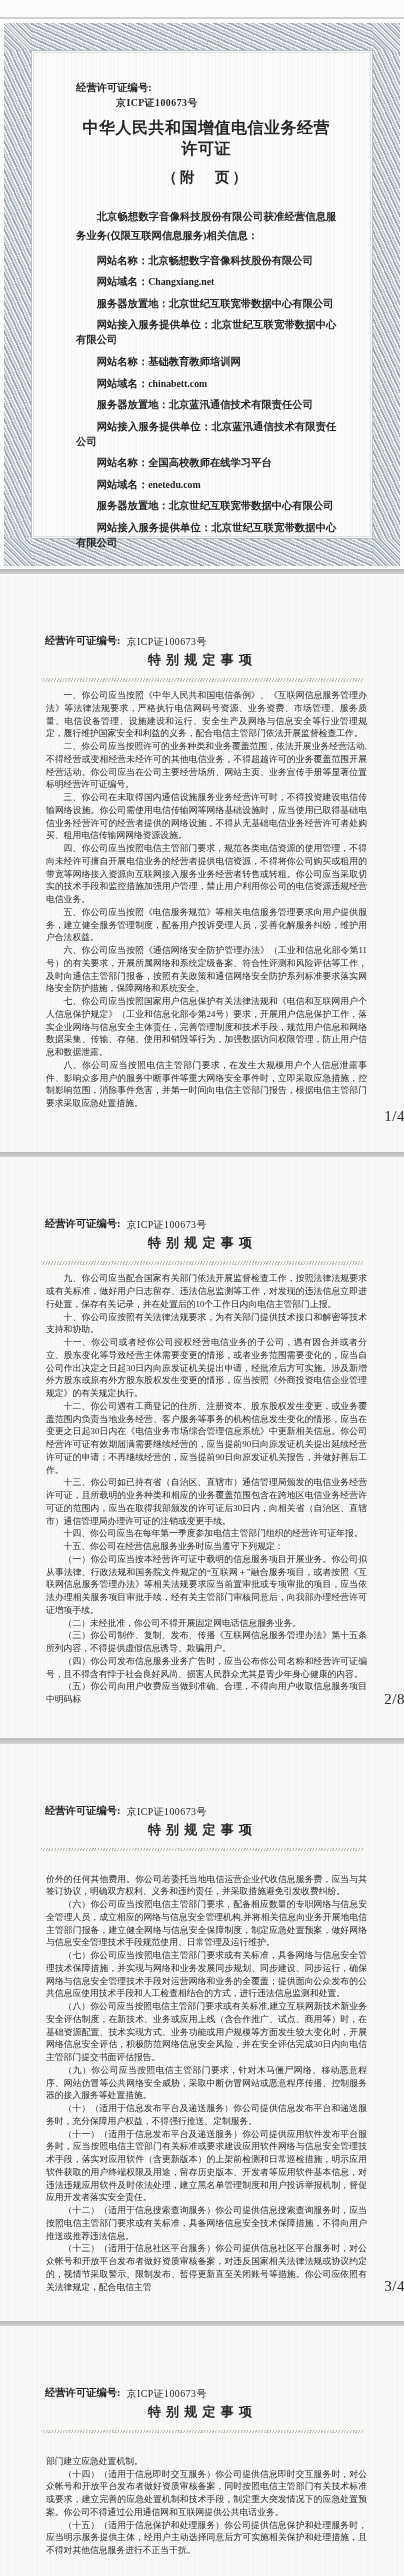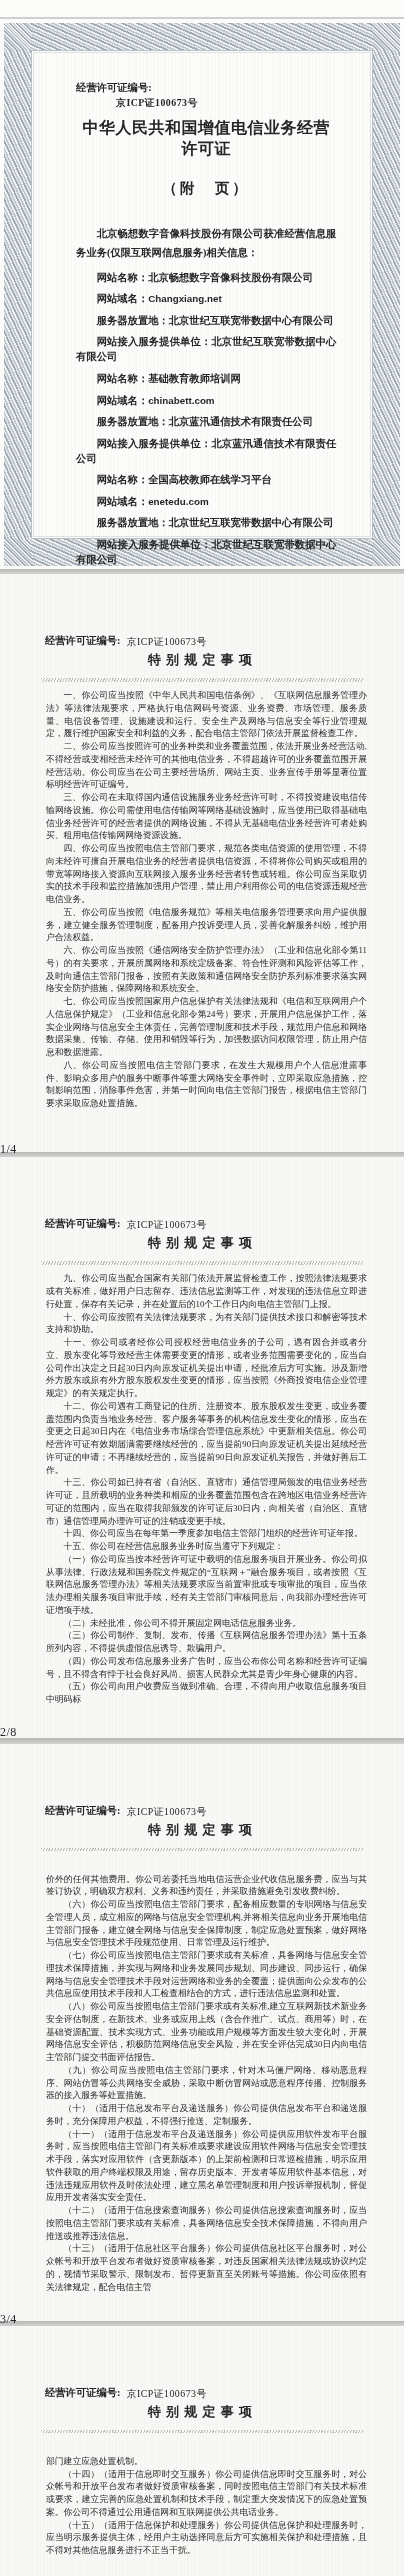--- a/index.html
+++ b/index.html
@@ -19,41 +19,41 @@
     border-image:repeating-linear-gradient(45deg,#a2abb3 0 2.6px,#e4e7e9 2.6px 4.6px,#bcc3c9 4.6px 6.7px,#eef0f1 6.7px 9.3px) 52;
     background:
       repeating-linear-gradient(90deg,rgba(0,0,0,0.015) 0 1.5px,rgba(255,255,255,0) 1.5px 3.6px),
       #fcfcfb;
   }
   .cert-inner{position:absolute;inset:0;border:1px solid #b9c0c6;outline:0.5px solid #dde1e4;outline-offset:-3.1px;}
   .cert-content{position:absolute;top:31px;left:45px;right:37px;font-weight:600;}
   .cert-lic{font-size:10.3px;}
   .cert-lic .lic-no{display:block;margin:2.1px 0 0 40px;font-size:9.8px;letter-spacing:0.5px;}
   .cert-title{margin-top:8.2px;text-align:center;font-size:16px;font-weight:700;letter-spacing:0.5px;}
-  .cert-sub{margin-top:19px;text-align:center;font-size:14.4px;font-weight:700;letter-spacing:3.1px;}
-  .cert-intro{margin-top:27px;font-size:10.3px;line-height:1.8;text-align:justify;text-indent:2em;}
+  .cert-sub{margin-top:8px;text-align:center;font-size:14.4px;font-weight:700;letter-spacing:3.1px;}
+  .cert-intro{margin-top:21px;font-size:10.3px;line-height:1.8;text-align:justify;text-indent:2em;}
   .cert-fields{margin-top:8.2px;}
   .field-row{font-size:10.3px;line-height:1.45;margin-top:6.7px;text-align:justify;text-indent:2em;}
-  .field-row .v.mono{font-family:Liberation Sans, sans-serif;font-size:9.8px;font-weight:600;}
+  .field-row .v.mono{font-family:Liberation Serif, serif;font-size:9.8px;font-weight:600;}
   
   .sheet{position:relative;
     background:
       repeating-linear-gradient(90deg,rgba(0,0,0,0.013) 0 1.5px,rgba(255,255,255,0) 1.5px 3.6px),
       #f8f8f6;}
   .s2{height:578px;} .s3{height:581px;} .s4{height:577px;} .s5{height:547px;}
   .sheet-header{position:absolute;top:60px;left:45px;font-size:10.3px;font-weight:600;}
   .sheet-header .lic-no{margin-left:6.2px;font-size:9.8px;font-weight:500;letter-spacing:0.5px;position:relative;top:1px;}
   .sheet-title{position:absolute;top:77px;left:0;right:0;text-align:center;font-size:13px;font-weight:700;letter-spacing:5.2px;}
   .wavy{position:absolute;top:104px;left:41px;right:41px;height:3.6px;
     background:repeating-linear-gradient(115deg,#a9aca6 0 1px,rgba(255,255,255,0) 1px 2.6px);
     opacity:.8;}
   .sheet-body{position:absolute;top:115px;left:46px;right:38px;font-size:8.8px;line-height:1.45;text-align:justify;}
   .sheet-body p{margin:0;text-indent:2em;}
   .sheet-body p.cont{text-indent:0;margin-top:14px;}
-  .page-no{position:absolute;top:534px;left:0;right:0;text-align:left;font-size:12px;letter-spacing:0.5px;margin-top:34px;}
+  .page-no{position:absolute;top:534px;left:0;right:0;text-align:right;font-size:15px;letter-spacing:0.5px;}
 </style>
 </head>
 <body>
 
 <div id="screenshot">
 
   <div class="cert">
     <div class="cert-topline"></div>
     <div class="cert-frame">
       <div class="cert-inner"></div>

